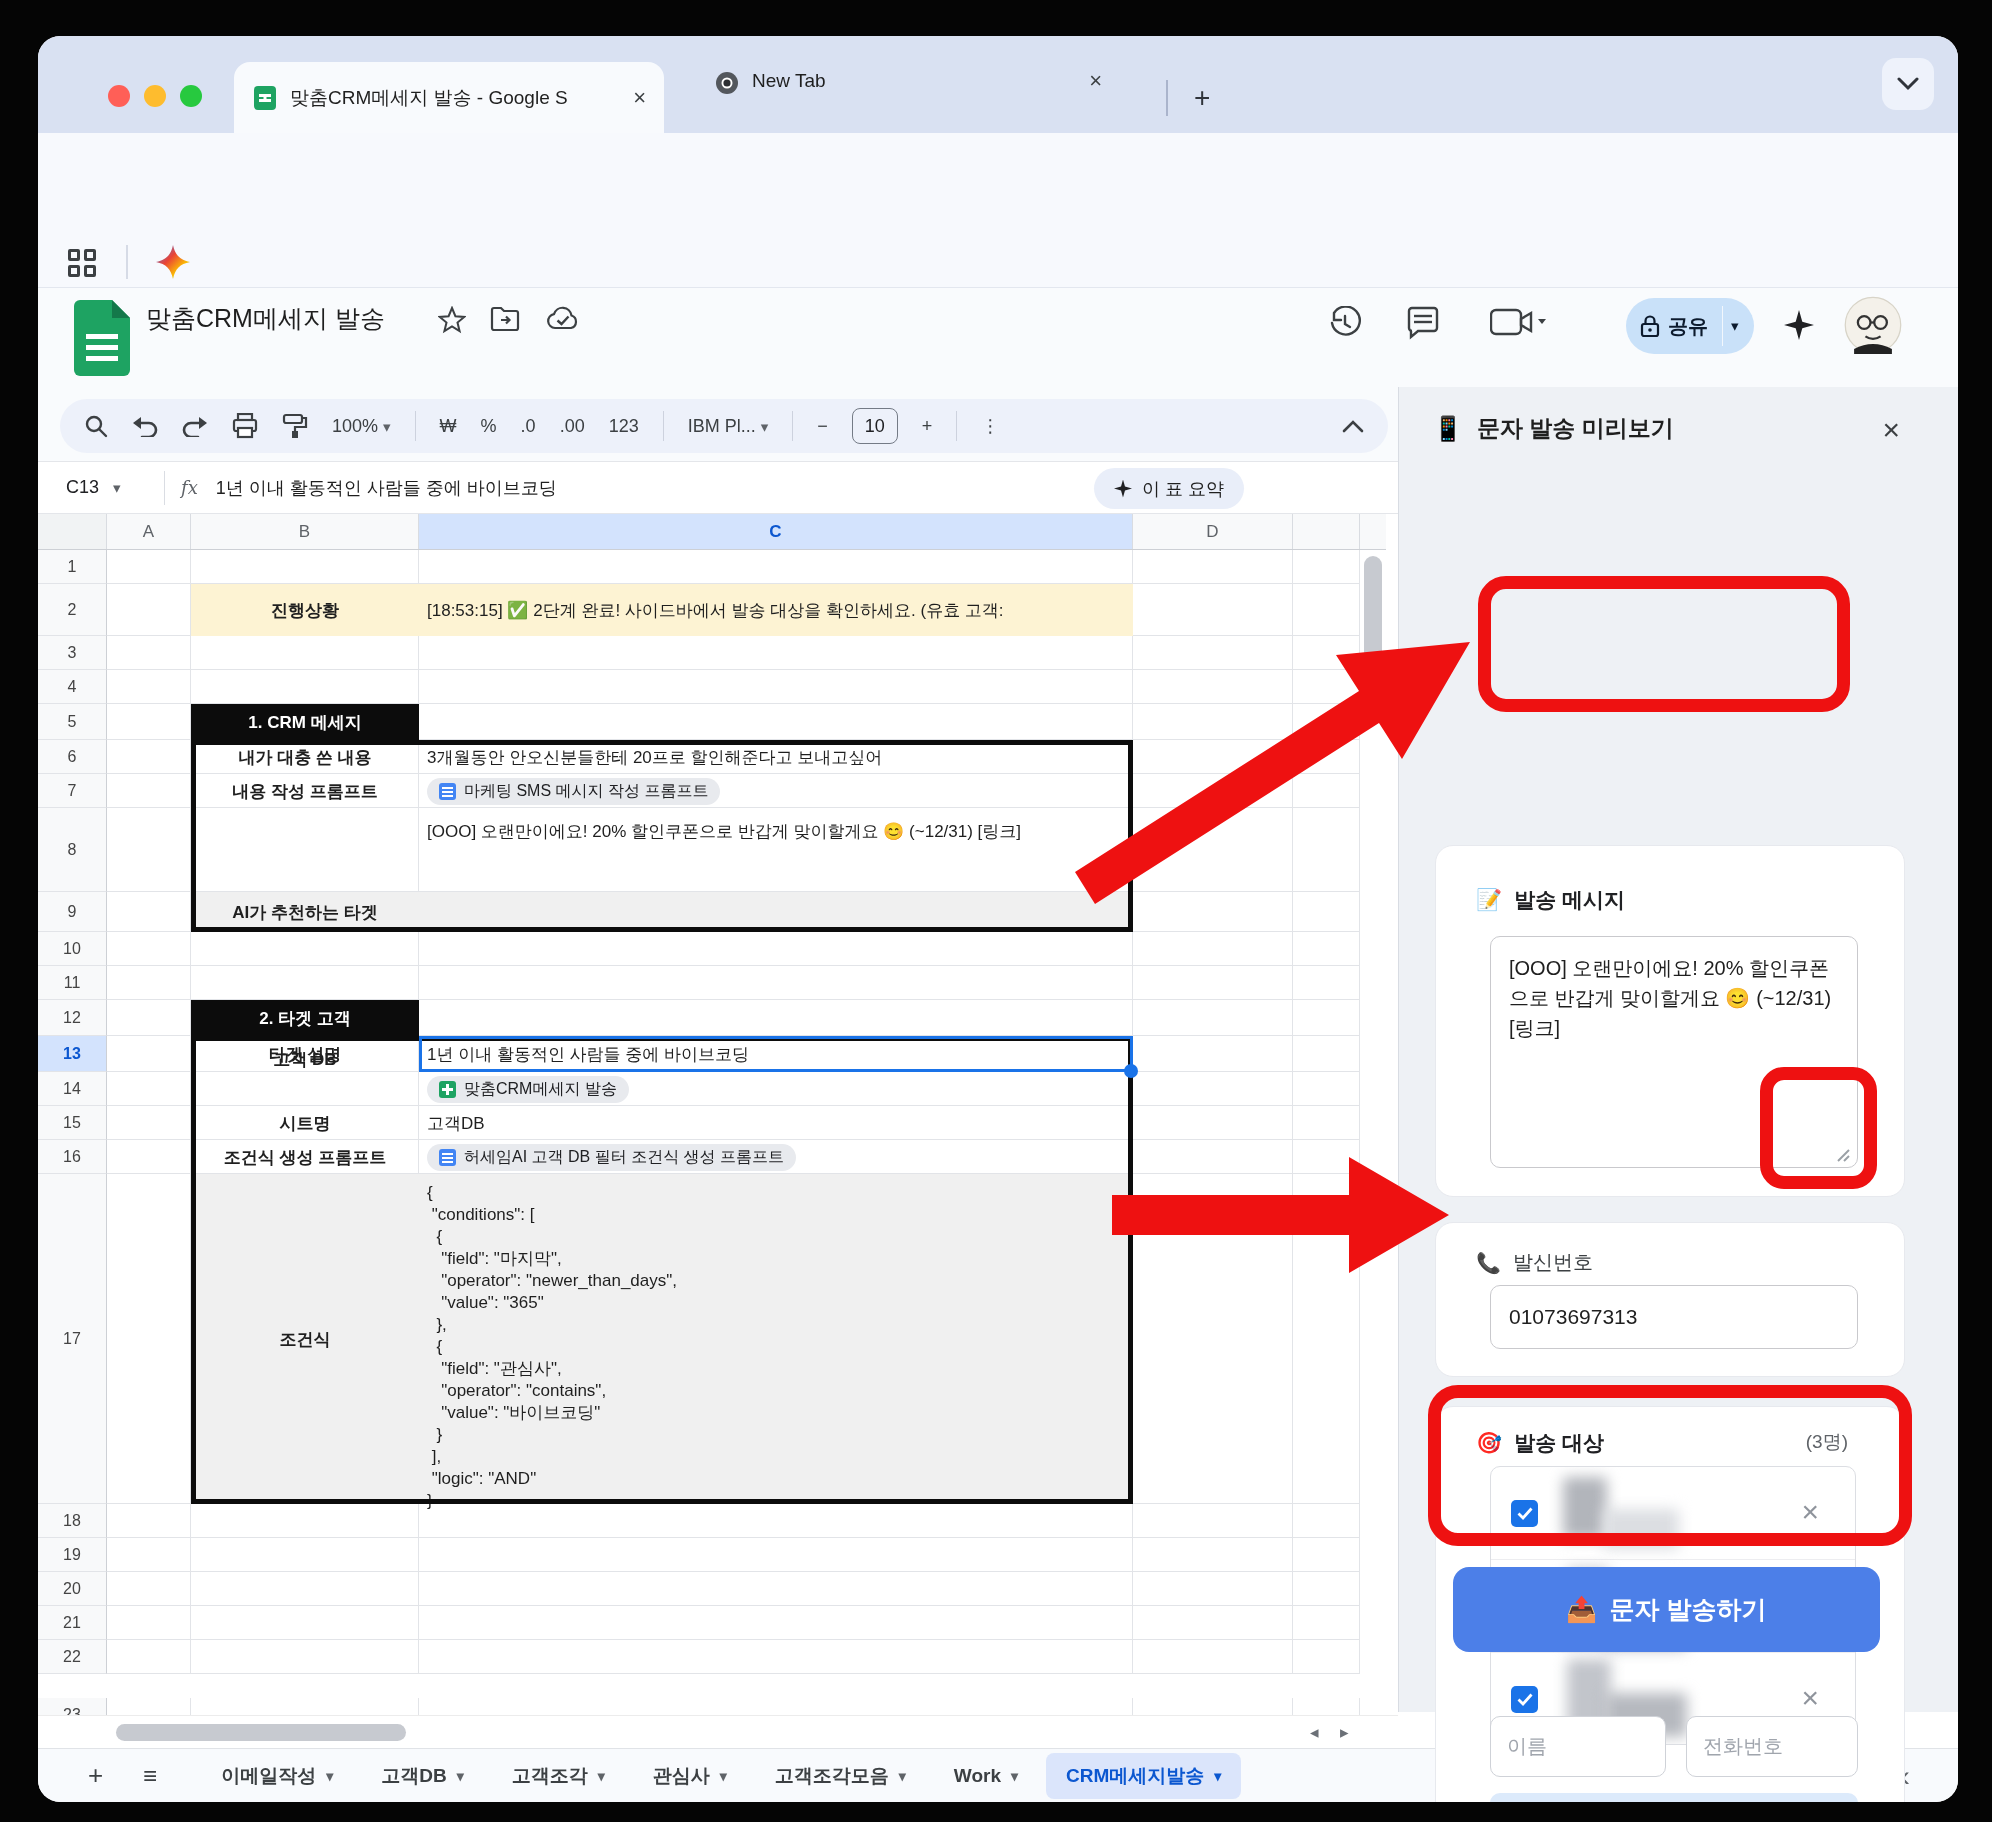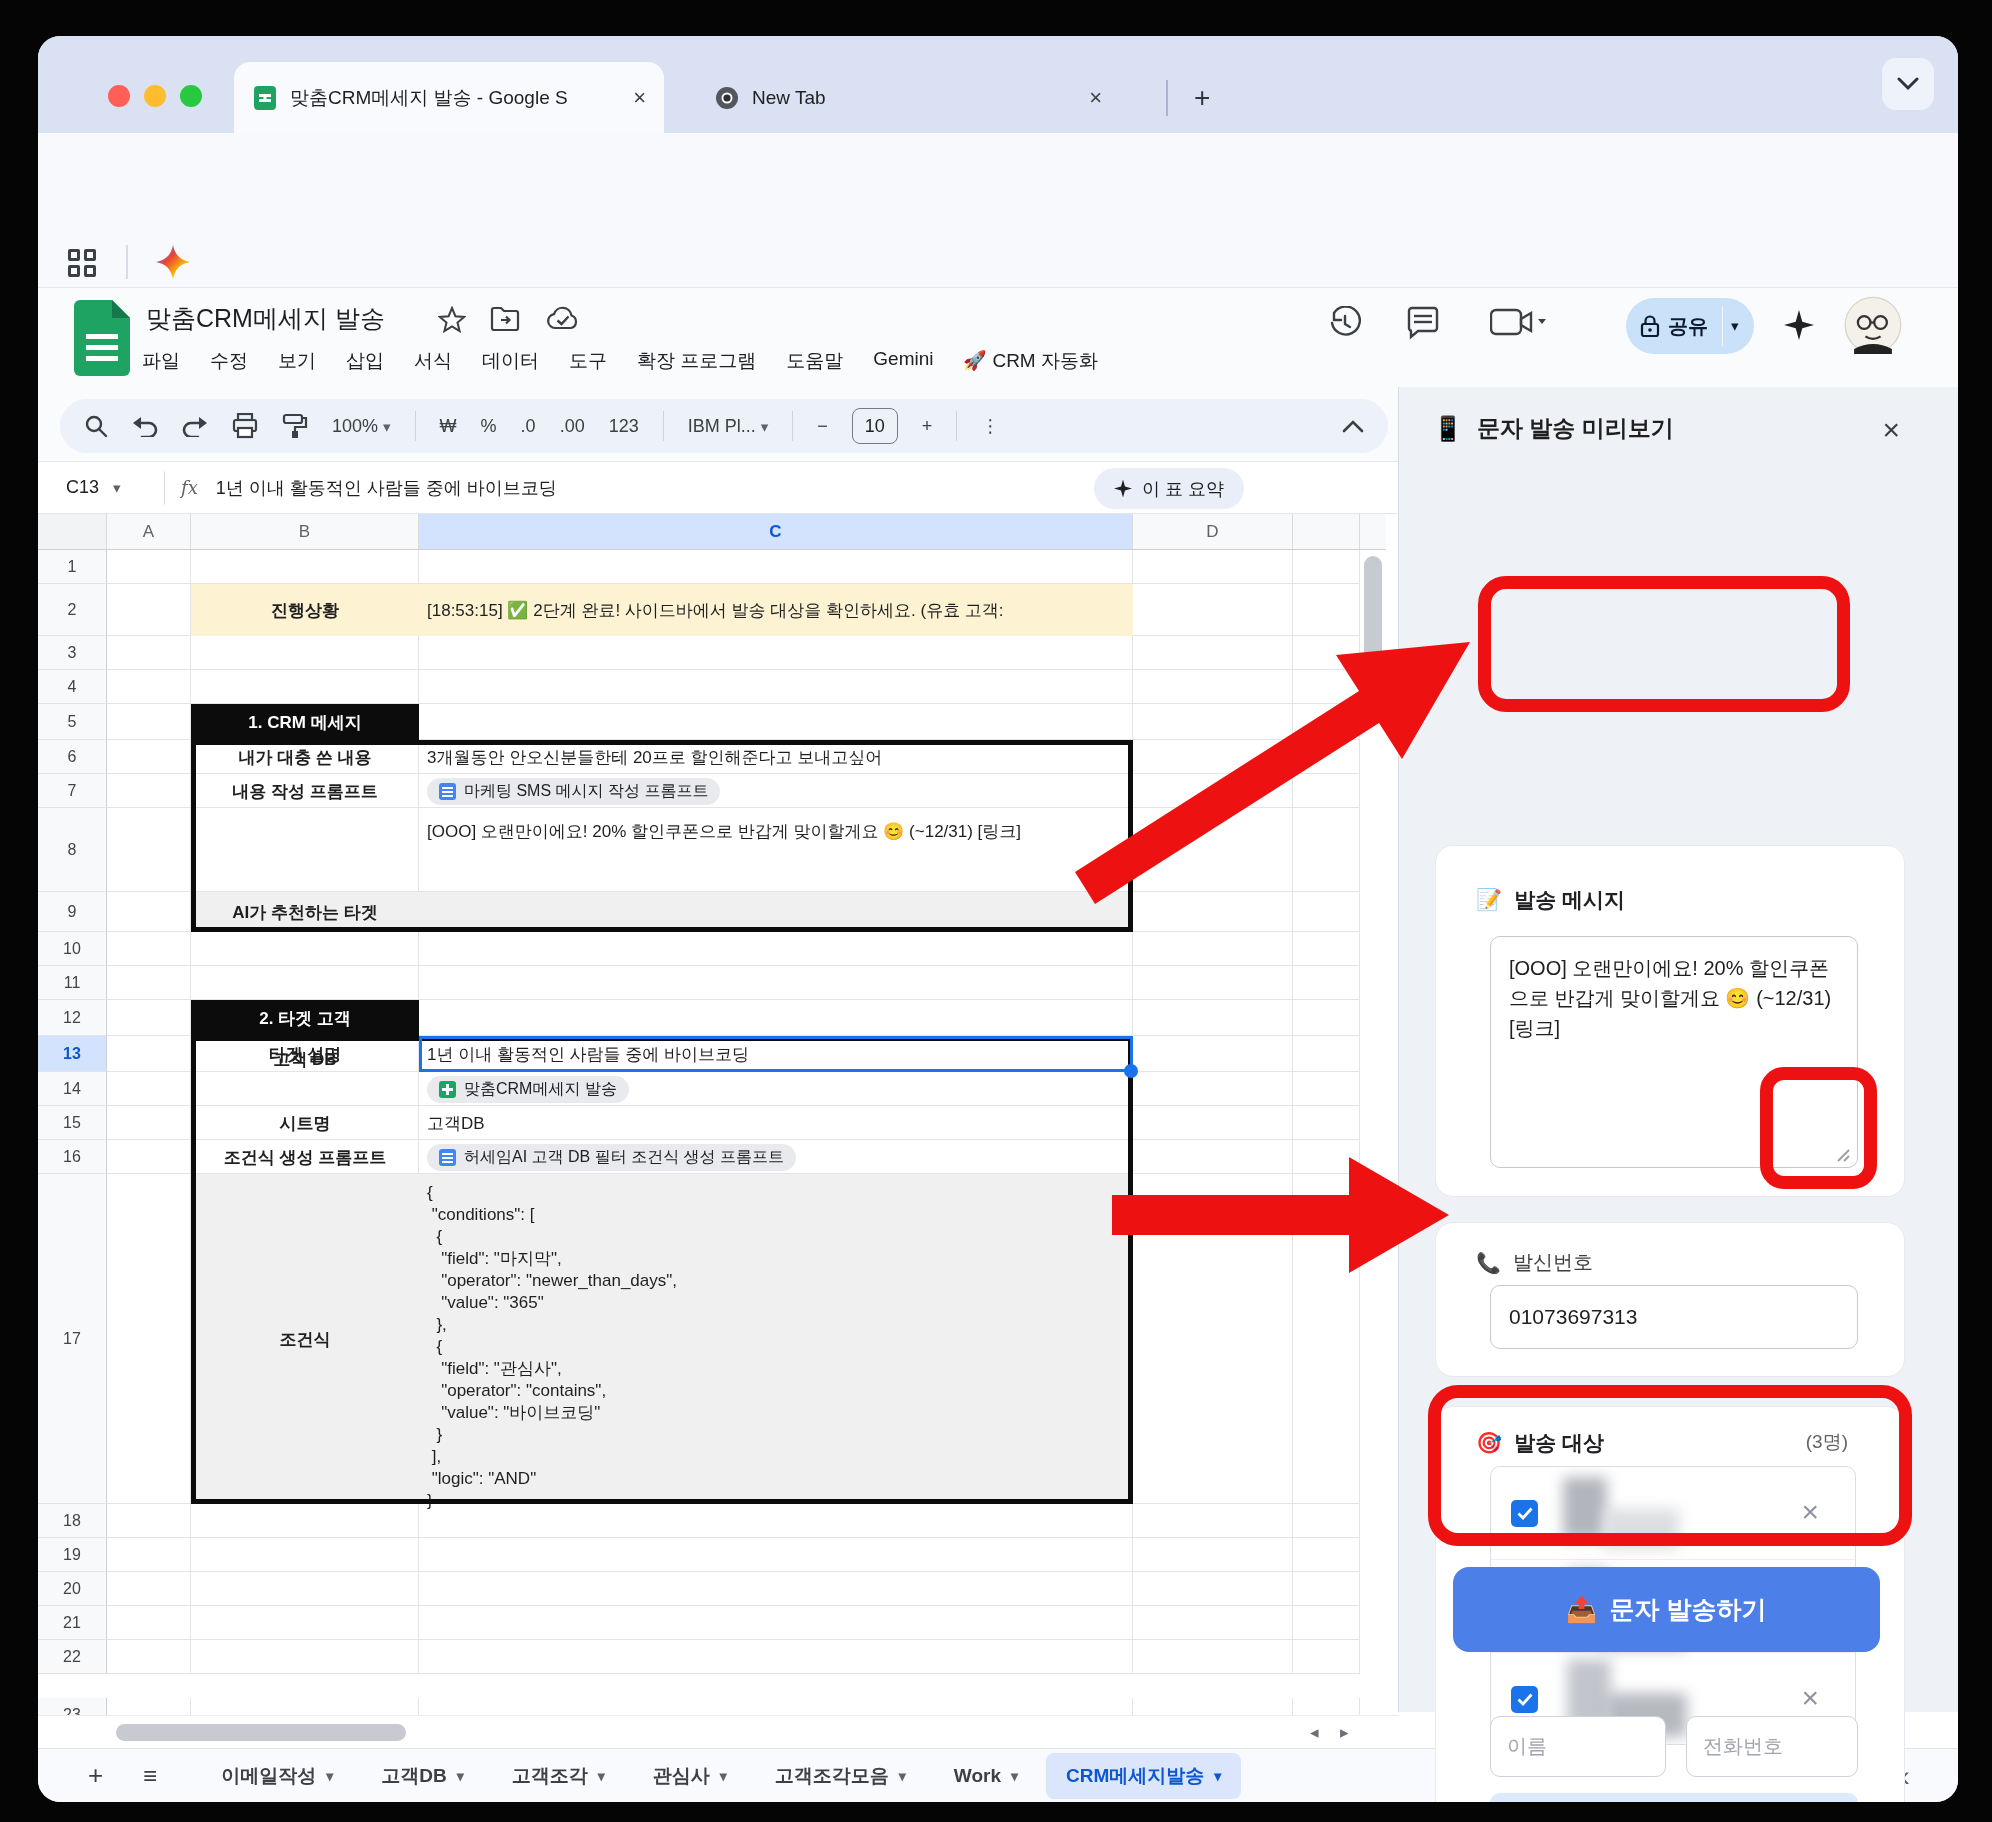--- a/index.html
+++ b/index.html
@@ -7,21 +7,21 @@
   .canvas { position:relative; width:1992px; height:1822px; background:#050505; overflow:hidden; }
   .window { position:absolute; left:38px; top:36px; width:1920px; height:1766px; background:#fff; border-radius:22px; overflow:hidden; }
   .abs { position:absolute; }
 
   
   .tabstrip { position:absolute; left:0; top:0; width:1920px; height:97px; background:#d9e1f2; }
   .tl { position:absolute; top:49px; width:22px; height:22px; border-radius:50%; }
   .tab-active { position:absolute; left:196px; top:26px; width:430px; height:71px; background:#f8fafd; border-radius:16px 16px 0 0; display:flex; align-items:center; padding:0 18px; gap:12px; }
   .tab-title { font-size:19px; color:#1f1f1f; white-space:nowrap; overflow:hidden; flex:1; }
   .tab-x { font-size:22px; color:#3c4043; line-height:1; }
-  .tab2 { position:absolute; left:660px; top:34px; width:420px; height:56px; display:flex; align-items:center; padding:0 16px; gap:12px; }
+  .tab2 { position:absolute; left:660px; top:34px; width:420px; height:56px; display:flex; padding:0 16px; gap:12px; }
   .tab-sep { position:absolute; left:1128px; top:44px; width:2px; height:36px; background:#aab4cc; }
   .newtab-plus { position:absolute; left:1156px; top:46px; font-size:28px; color:#30343b; }
   .tabsearch { position:absolute; left:1844px; top:22px; width:52px; height:52px; border-radius:14px; background:#eef2fb; display:flex; align-items:center; justify-content:center; }
 
   .urlrow { position:absolute; left:0; top:97px; width:1920px; height:104px; background:#f7f9fd; }
   .navic { position:absolute; top:125px; width:46px; height:46px; display:flex; align-items:center; justify-content:center; }
   .omnibox { position:absolute; left:242px; top:116px; width:1338px; height:66px; background:#e9eef7; border-radius:33px; display:flex; align-items:center; padding:0 24px; gap:18px; }
   .urltext { font-size:21px; color:#27292e; flex:1; white-space:nowrap; overflow:hidden; }
   .dlicon { position:absolute; left:1608px; top:124px; }
   .profilechip { position:absolute; left:1668px; top:112px; height:72px; background:#e9eef7; border-radius:36px; display:flex; align-items:center; padding:0 22px 0 10px; gap:12px; }
@@ -264,33 +264,20 @@
         </svg>
     <svg class="title-ic" style="left:452px" width="30" height="26" viewBox="0 0 30 26">
           <path d="M2 4 a2 2 0 0 1 2-2 H11 L14 5 H26 a2 2 0 0 1 2 2 V22 a2 2 0 0 1 -2 2 H4 a2 2 0 0 1 -2 -2 Z" fill="none" stroke="#3c4043" stroke-width="2.2"></path>
           <path d="M11 14 H19 M16 10.5 L19.5 14 L16 17.5" stroke="#3c4043" stroke-width="2.2" fill="none"></path>
         </svg>
     <svg class="title-ic" style="left:508px" width="34" height="26" viewBox="0 0 34 26">
           <path d="M9 22 a7 7 0 0 1 -1-13.9 A9 9 0 0 1 25.5 9.5 A6.5 6.5 0 0 1 25 22 Z" fill="none" stroke="#3c4043" stroke-width="2.2"></path>
           <path d="M11.5 14.5 L15.5 18 L22.5 10.5" stroke="#3c4043" stroke-width="2.4" fill="none"></path>
         </svg>
 
-    <div class="menus">
-      <div>파일</div>
-      <div>수정</div>
-      <div>보기</div>
-      <div>삽입</div>
-      <div>서식</div>
-      <div>데이터</div>
-      <div>도구</div>
-      <div>확장 프로그램</div>
-      <div>도움말</div>
-      <div>Gemini</div>
-      <div><span>🚀</span> <span>CRM 자동화</span></div>
-    </div>
 
     <svg class="hdr-ic" style="left:1290px" width="34" height="34" viewBox="0 0 34 34">
           <path d="M6 7 A14 14 0 1 1 4 17 M6 7 V14 H13" stroke="#3c4043" stroke-width="2.4" fill="none" stroke-linecap="round"></path>
           <path d="M17 10 V18 L22 21" stroke="#3c4043" stroke-width="2.4" fill="none" stroke-linecap="round"></path>
         </svg>
     <svg class="hdr-ic" style="left:1368px" width="34" height="34" viewBox="0 0 34 34">
           <path d="M3 5 a3 3 0 0 1 3 -3 H28 a3 3 0 0 1 3 3 V22 a3 3 0 0 1 -3 3 H12 L5 31 L5 25 H6 a3 3 0 0 1 -3 -3 Z" fill="none" stroke="#3c4043" stroke-width="2.4"></path>
           <line x1="8" y1="10" x2="26" y2="10" stroke="#3c4043" stroke-width="2.4"></line>
           <line x1="8" y1="16" x2="26" y2="16" stroke="#3c4043" stroke-width="2.4"></line>
         </svg>

